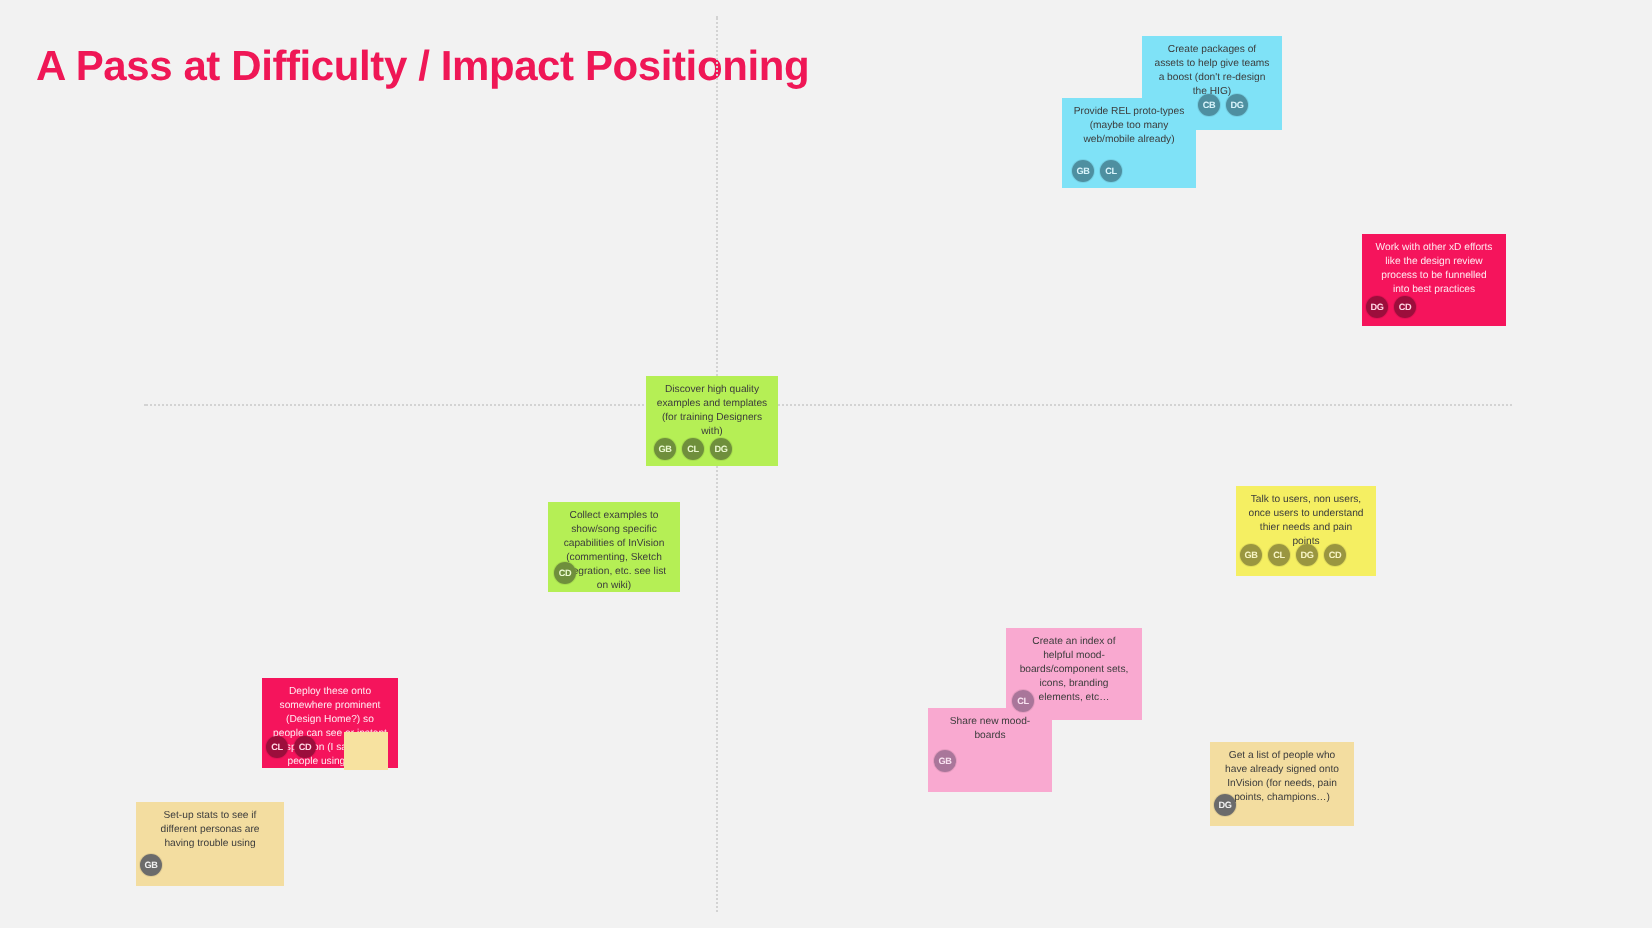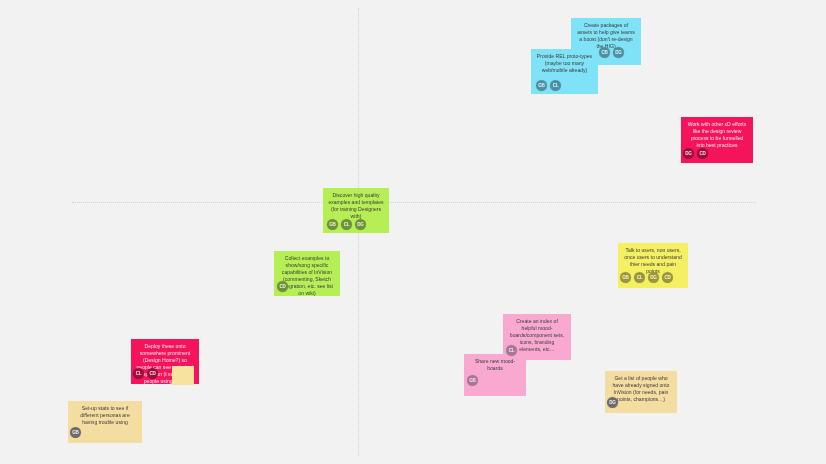--- a/index.html
+++ b/index.html
@@ -91,20 +91,21 @@
   .patch {
     position: absolute;
     background: #f7e2a0;
   }
 </style>
 </head>
 <body>
 
 <div id="canvas">
 
+  <div id="board-title">A Pass at Difficulty / Impact Positioning</div>
 
   <div class="axis axis-h"></div>
   <div class="axis axis-v"></div>
 
   <div id="notes-layer">
       <div class="note blue" style="left: 571px; top: 18px; width: 70px; height: 47px;">
         <span class="body">Create packages of assets to help give teams a boost (don't re-design the HIG)</span>
       </div>
       <div class="note blue" style="left: 531px; top: 49px; width: 67px; height: 45px;">
         <span class="body">Provide REL proto-types (maybe too many web/mobile already)</span>

